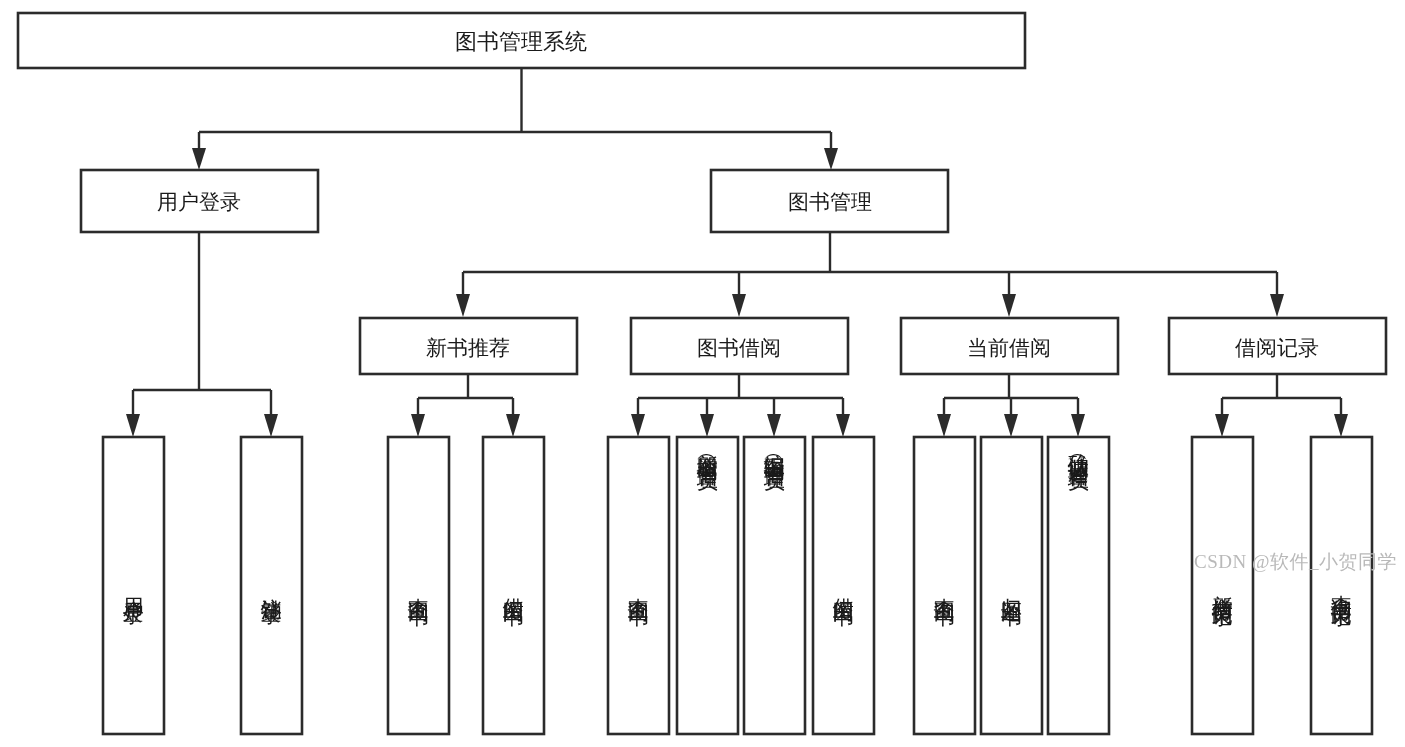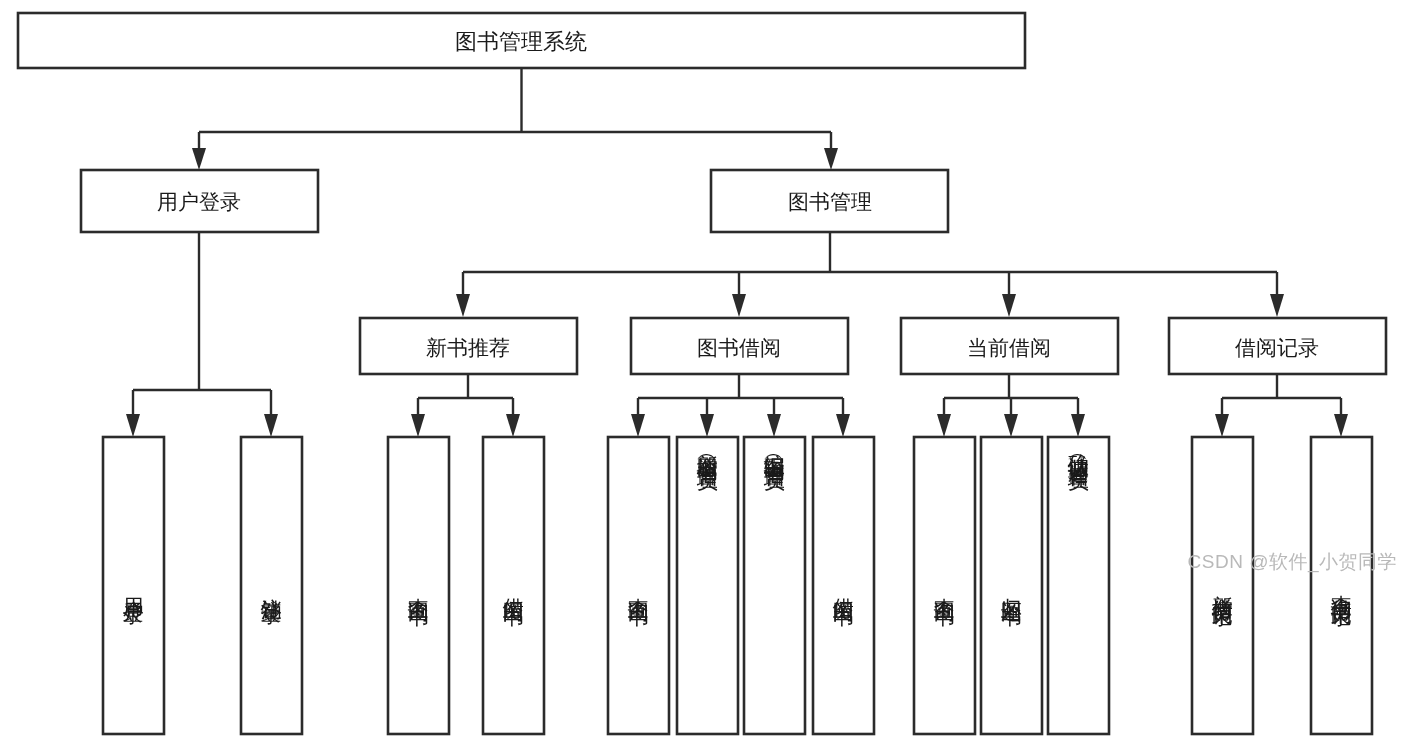--- a/index.html
+++ b/index.html
@@ -67,21 +67,21 @@
     font-size: 21px;
     line-height: 1.22;
     letter-spacing: 2.5px;
     color: #1a1a1a;
     white-space: nowrap;
   }
   .watermark {
     position: absolute;
     right: 8px;
     bottom: 6px;
-    font-family: Liberation Sans, sans-serif;
+    font-family: Liberation Serif, serif;
     font-size: 19px;
     color: #b9b9b9;
     letter-spacing: 0.5px;
     white-space: nowrap;
   }
 </style>
 </head>
 <body>
 
 <div id="diagram-root">

